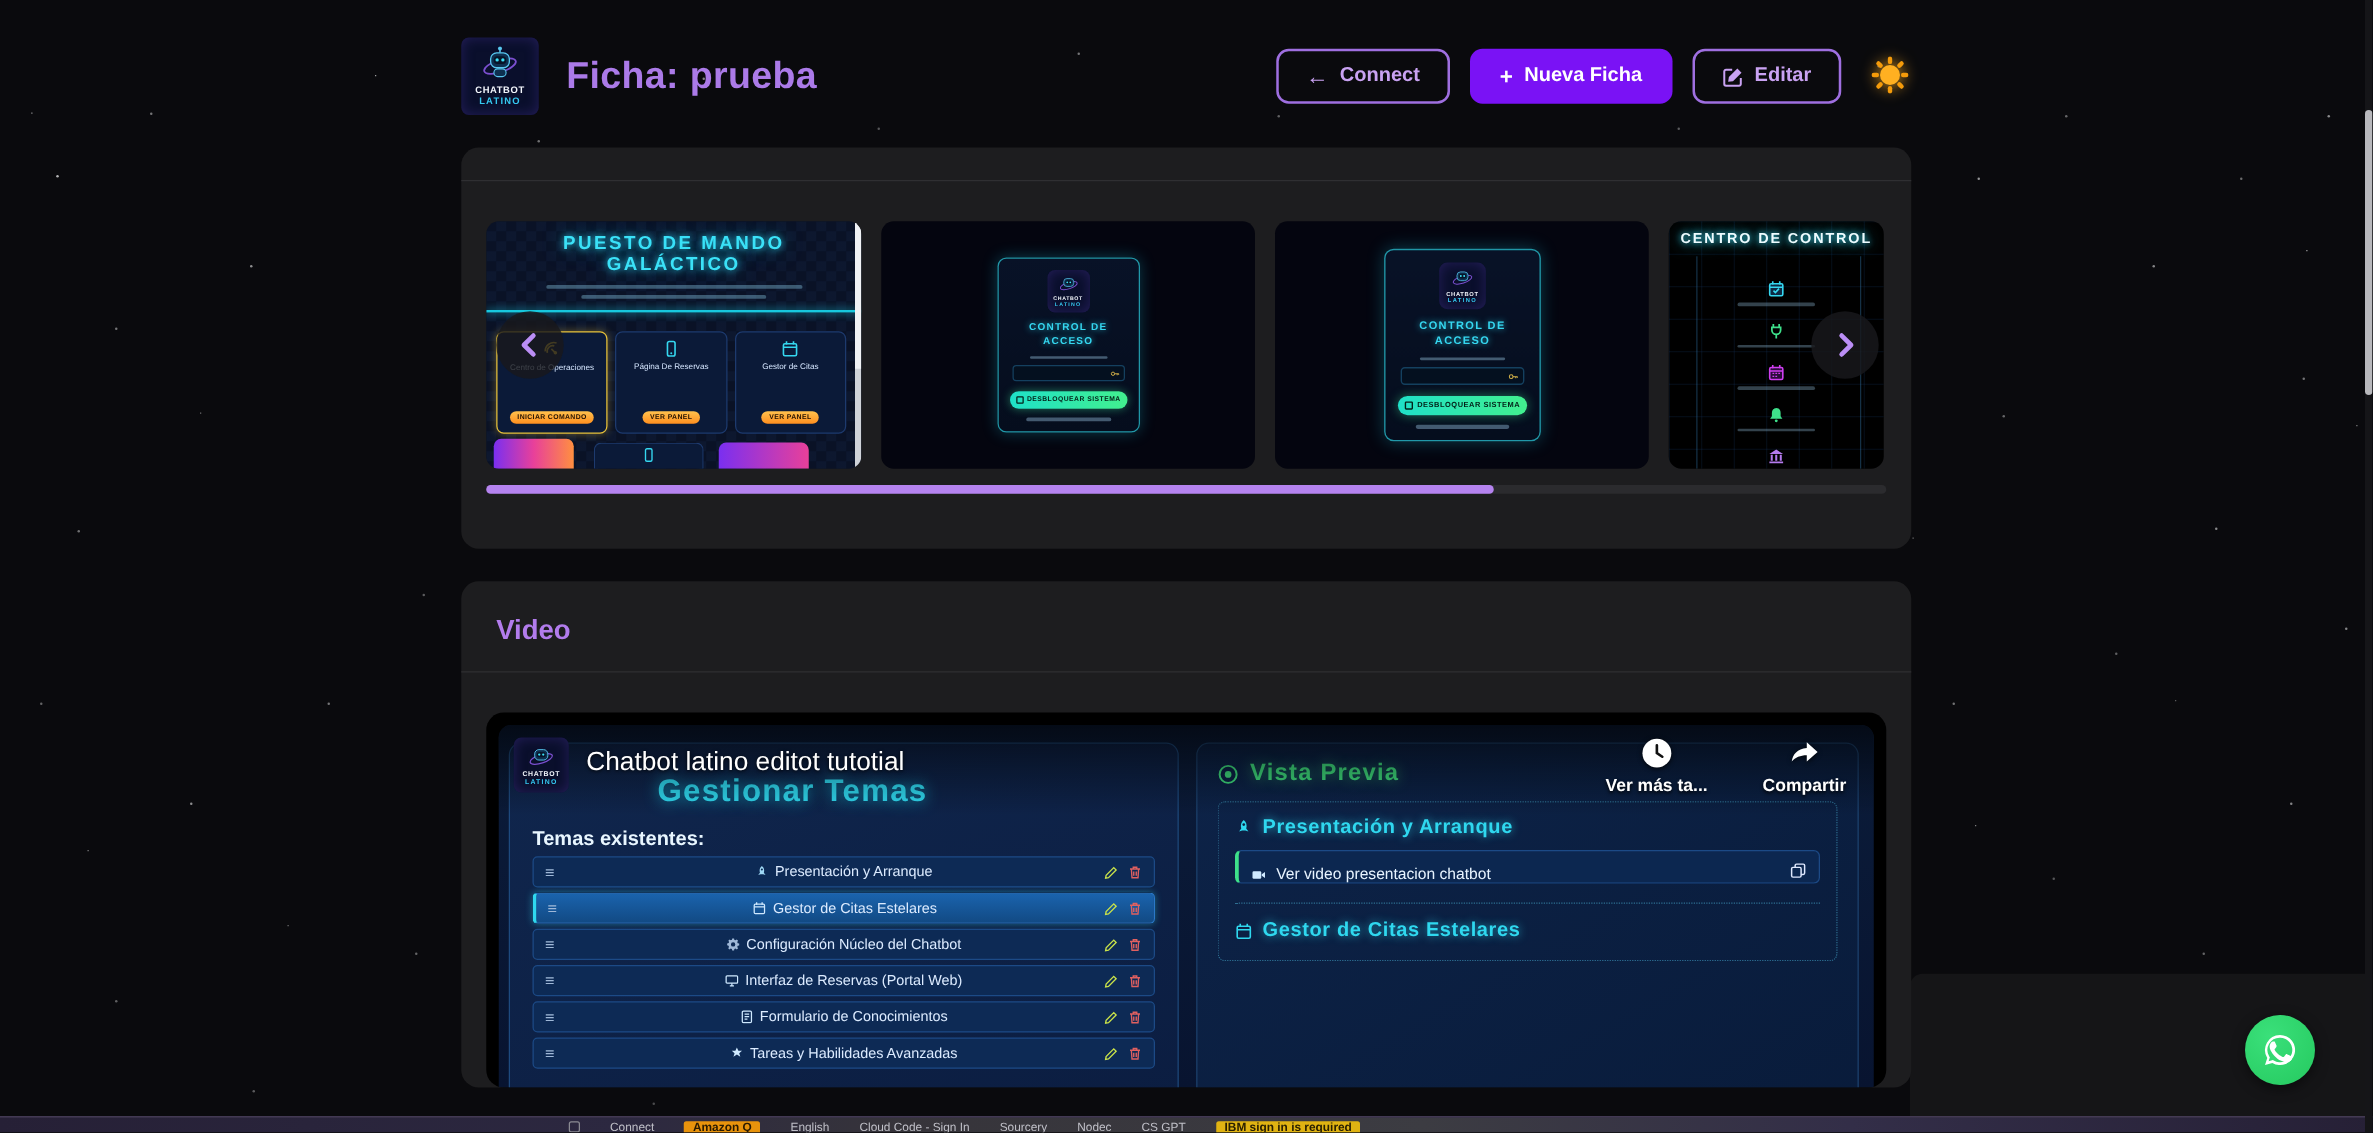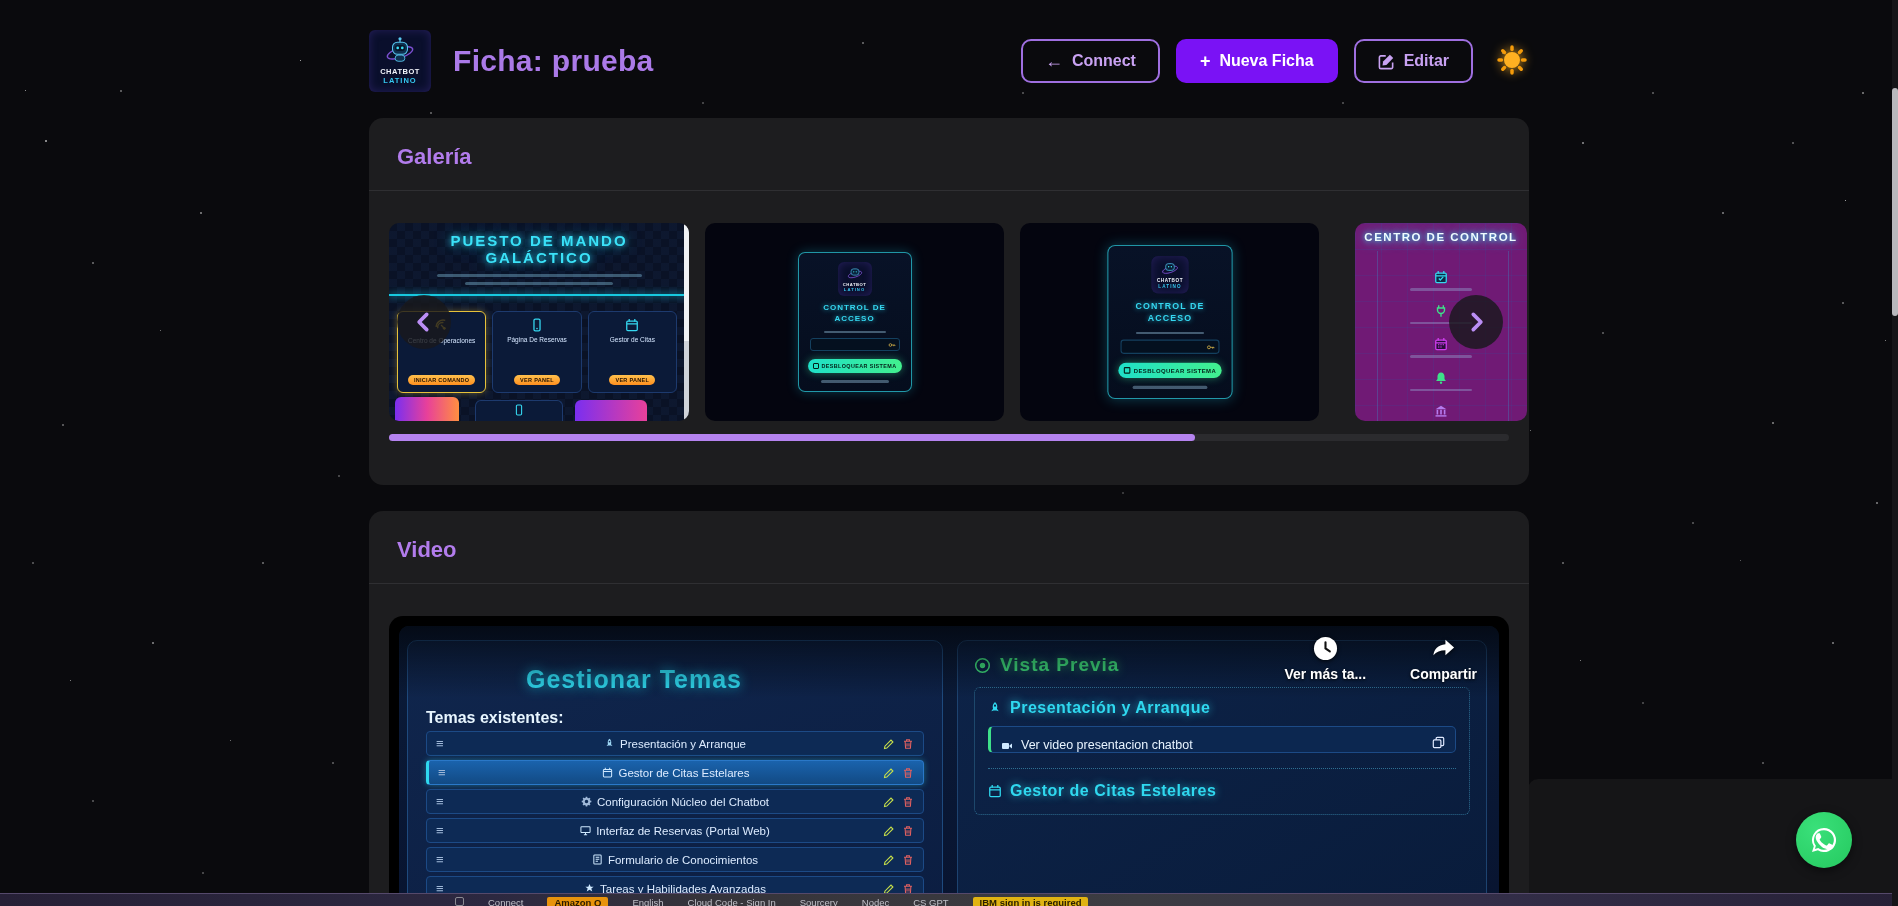--- a/index.html
+++ b/index.html
@@ -110,21 +110,21 @@
   .ac-input { margin-top:5px; width:90px; height:13px; background:#04101f; border:1px solid #14405f;
     border-radius:3px; display:flex; align-items:center; justify-content:flex-end; padding-right:3px; }
   .ac-btn { margin-top:8px; width:94px; height:14px; border-radius:7px;
     background:linear-gradient(90deg,#1fe0c8,#42f08e); color:#032018; font-size:5.4px; font-weight:bold;
     display:flex; align-items:center; justify-content:center; letter-spacing:.4px; gap:3px;
     box-shadow:0 0 8px rgba(60,240,160,.45); }
   .ac-btn::before { content:""; width:4px; height:4px; border:1px solid #032018; border-radius:1px; }
   .ac-foot { width:68px; margin-top:7px; }
 
   
-  .s4 { width:172px; background:#701a75;margin-left:20px; }
+  .s4 { width:172px; background:#000000; }
   .s4::before { content:""; position:absolute; inset:0; opacity:.55;
     background-image:linear-gradient(rgba(42,96,170,.30) 1px, transparent 1px),
                      linear-gradient(90deg, rgba(42,96,170,.30) 1px, transparent 1px);
     background-size:26px 26px; }
   .s4-frame { position:absolute; top:28px; bottom:0; width:1px; background:rgba(60,140,200,.35); }
   .s4-frame.f1 { left:22px; } .s4-frame.f2 { right:18px; }
   .s4-title { position:relative; margin-top:8px; text-align:center; font-size:11.5px; font-weight:bold;
     color:#eefcff; letter-spacing:1.5px; white-space:nowrap;
     text-shadow:0 0 5px #35d7f0, 0 0 13px #35d7f0; }
   .s4-items { position:absolute; top:34px; left:0; right:0; display:flex; flex-direction:column; align-items:center; }
@@ -268,21 +268,20 @@
               <line x1="18" y1="18" x2="19.4" y2="19.4"></line>
             <line x1="19.4" y1="4.6" x2="18" y2="6"></line>
               <line x1="6" y1="18" x2="4.6" y2="19.4"></line>
           </g>
         </svg>
       </button>
     </div>
   </div>
 
   <div class="card">
-    <h2>Galería</h2>
     <div class="divider"></div>
 
     <div class="carousel">
 
       <div class="slide s1">
         <div class="s1-title">PUESTO DE MANDO</div>
         <div class="s1-title" style="margin-top:0;">GALÁCTICO</div>
         <div class="s1-sub a"></div>
         <div class="s1-sub b"></div>
         <div class="s1-divider"></div>
@@ -600,20 +599,34 @@
                 <svg viewBox="0 0 12 12" fill="none" stroke="#2fd8ef" stroke-width="1.1">
                     <rect x="1.5" y="2.6" width="9" height="8.2" rx="1"></rect>
                     <path d="M1.5 5h9M3.6.9v2.2M8.4.9v2.2"></path>
                   </svg>
                 <span>Gestor de Citas Estelares</span>
               </div>
             </div>
           </div>
         </div>
 
+        <div class="yt-top">
+          <div class="logo-chip logo-md">
+            <svg viewBox="0 0 40 34">
+              <ellipse cx="20" cy="18" rx="15" ry="5.5" fill="none" stroke="#7b4fd0" stroke-width="1.6" transform="rotate(-18 20 18)"></ellipse>
+              <rect x="11.5" y="6" width="17" height="13.5" rx="5.5" fill="#0e3050" stroke="#58c7f0" stroke-width="1.2"></rect>
+              <rect x="14.3" y="9" width="11.4" height="7" rx="3.4" fill="#071428"></rect>
+              <circle cx="17.4" cy="12.4" r="1.5" fill="#3be2f8"></circle>
+                <circle cx="22.6" cy="12.4" r="1.5" fill="#3be2f8"></circle>
+            </svg>
+            <span class="lg-t1">CHATBOT</span>
+            <span class="lg-t2">LATINO</span>
+          </div>
+          <div class="yt-title">Chatbot latino editot tutotial</div>
+        </div>
         <div class="yt-actions">
           <button class="yt-action">
             <svg viewBox="0 0 26 26">
                 <circle cx="13" cy="13" r="12" fill="#ffffff"></circle>
                 <path d="M13 6.5V13l4.5 3" stroke="#111111" stroke-width="2.2" fill="none" stroke-linecap="round"></path>
               </svg>
             <span>Ver más ta...</span>
           </button>
           <button class="yt-action">
             <svg viewBox="0 0 26 26" fill="#ffffff">

